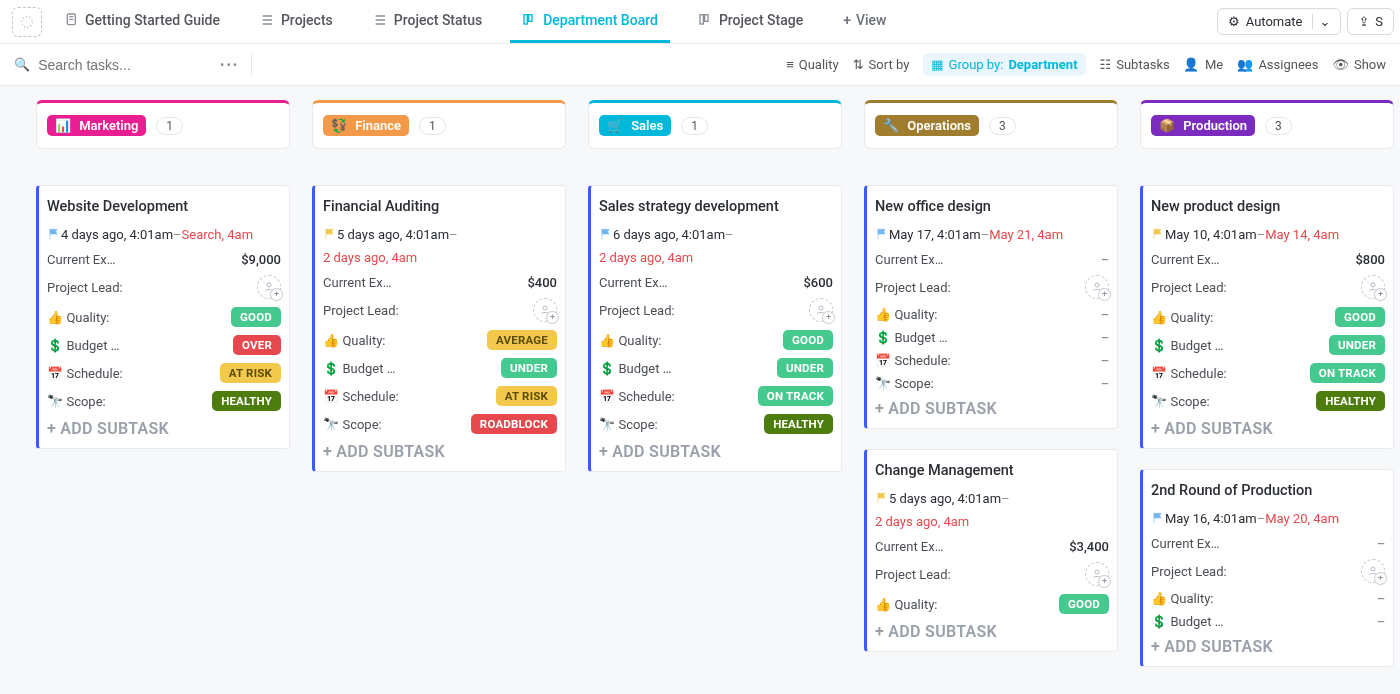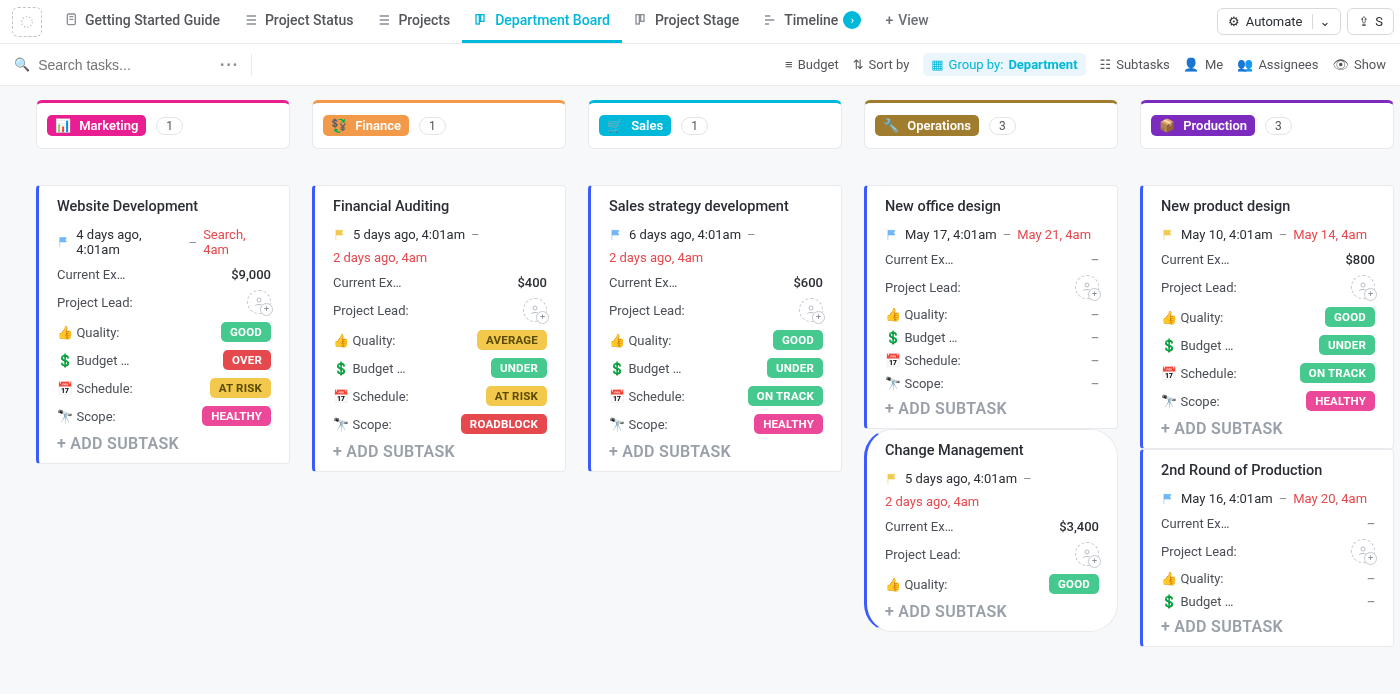--- a/index.html
+++ b/index.html
@@ -33,20 +33,21 @@
     font-size: 19px;
     font-weight: 700;
     margin-right: 18px;
     white-space: nowrap;
   }
   .tabs {
     display: flex;
     align-items: stretch;
     height: 100%;
     overflow: hidden;
+    gap: 16px;
   }
   .tab {
     display: flex;
     align-items: center;
     gap: 5px;
     padding: 0 12px;
     color: #54565c;
     font-size: 14px;
     font-weight: 500;
     border-bottom: 3px solid transparent;
@@ -134,24 +135,25 @@
   .col-count{
     border:1px solid #e1e4e8;border-radius:12px;
     padding:1px 9px;font-size:12px;color:#54565c;background:#fff;
   }
 
   .card{
     background:#fff;
     border:1px solid #e8eaed;
     border-left:3px solid #3b5bfd;
     border-radius:4px;
-    padding:12px 18px 10px;
+    padding:12px 8px 10px;
+    margin-bottom:20px;
   }
   .card-title{font-size:14.5px;font-weight:500;margin-bottom:12px;}
-  .date-row{display:flex;align-items:center;gap:6px;font-size:13px;color:#2a2e34;margin-bottom:10px;}
+  .date-row{display:flex;align-items:flex-start;font-size:13px;color:#2a2e34;margin-bottom:10px;}
   .date-sep{color:#8a8f98;}
   .date-over{color:#e5484d;}
   .flag{width:14px;height:14px;}
   .late-line{color:#e5484d;font-size:13px;margin:-2px 0 10px;}
   .field-row{display:flex;align-items:center;justify-content:space-between;font-size:13px;color:#4b4f56;margin:8px 0;}
   .field-row .label{white-space:nowrap;overflow:hidden;text-overflow:ellipsis;max-width:120px;}
   .field-row .value{font-weight:500;color:#2a2e34;}
   .avatar-slot{
     width:24px;height:24px;border:1px dashed #c5c9d0;border-radius:50%;
     display:inline-flex;align-items:center;justify-content:center;color:#b7bcc5;position:relative;
@@ -160,21 +162,21 @@
   .badge{
     display:inline-block;padding:3px 9px;border-radius:5px;
     font-size:11.5px;font-weight:700;color:#fff;letter-spacing:.2px;
   }
   .b-good{background:#45c98e;}
   .b-average{background:#f2c94c;color:#5a4b00;}
   .b-over{background:#e5484d;}
   .b-under{background:#45c98e;}
   .b-atrisk{background:#f2c94c;color:#5a4b00;}
   .b-ontrack{background:#45c98e;text-align:right;}
-  .b-healthy{background:#ec4899;}
+  .b-healthy{background:#4d7c0f;}
   .b-roadblock{background:#e5484d;}
   .dash{color:#8a8f98;}
   .add-sub{
     color:#9aa0a9;font-size:16px;font-weight:600;letter-spacing:.3px;
     margin-top:6px;cursor:pointer;
   }
   .emoji{margin-right:4px;}
   .mini-next{width:18px;height:18px;border-radius:50%;background:#00b8d9;display:inline-flex;align-items:center;justify-content:center;color:#fff;font-size:11px;}
 </style>
 </head>
@@ -192,48 +194,41 @@
       <svg viewBox="0 0 24 24">
           <rect x="5" y="3" width="12" height="16" rx="2" fill="none" stroke="#8a8f98" stroke-width="2"></rect>
           <path d="M8 7h6M8 11h6" stroke="#8a8f98" stroke-width="2"></path>
         </svg>
       <span>Getting Started Guide</span>
     </div>
     <div class="tab">
       <svg viewBox="0 0 24 24">
           <path d="M4 6h14M4 12h14M4 18h14" stroke="#8a8f98" stroke-width="2"></path>
         </svg>
-      <span>Project Status</span>
+      <span>Projects</span>
     </div>
     <div class="tab">
       <svg viewBox="0 0 24 24">
           <path d="M4 6h14M4 12h14M4 18h14" stroke="#8a8f98" stroke-width="2"></path>
         </svg>
-      <span>Projects</span>
+      <span>Project Status</span>
     </div>
     <div class="tab active">
       <svg viewBox="0 0 24 24">
           <rect x="3" y="4" width="5" height="14" fill="none" stroke="#00b8d9" stroke-width="2"></rect>
           <rect x="10" y="4" width="5" height="10" fill="none" stroke="#00b8d9" stroke-width="2"></rect>
         </svg>
       <span>Department Board</span>
     </div>
     <div class="tab">
       <svg viewBox="0 0 24 24">
           <rect x="3" y="4" width="5" height="14" fill="none" stroke="#8a8f98" stroke-width="2"></rect>
           <rect x="10" y="4" width="5" height="10" fill="none" stroke="#8a8f98" stroke-width="2"></rect>
         </svg>
       <span>Project Stage</span>
-    </div>
-    <div class="tab">
-      <svg viewBox="0 0 24 24">
-          <path d="M3 6h8M3 12h14M3 18h6" stroke="#8a8f98" stroke-width="2"></path>
-        </svg>
-      <span>Timeline</span>
-      <span class="mini-next">›</span>
     </div>
     <div class="tab tab-add">
       <span>+</span>
       <span>View</span>
     </div>
   </div>
 
   <div class="hdr-right">
     <div class="btn-outline">
       <span>⚙</span>
@@ -251,21 +246,21 @@
   <div class="search">
     <span>🔍</span>
     <input placeholder="Search tasks..." style="">
   </div>
   <span class="dots">•••</span>
   <span class="tool-sep"></span>
 
   <div class="toolbar-right">
     <div class="tool-chip">
       <span>≡</span>
-      <span>Budget</span>
+      <span>Quality</span>
     </div>
     <div class="tool-chip">
       <span>⇅</span>
       <span>Sort by</span>
     </div>
     <div class="tool-chip active">
       <span>▦</span>
       <span>Group by:</span>
       <span class="chip-value">Department</span>
     </div>
@@ -481,21 +476,21 @@
         <div class="field-row">
           <span class="label">📅 Schedule:</span>
           <span class="value"><span class="dash">–</span></span>
         </div>
         <div class="field-row">
           <span class="label">🔭 Scope:</span>
           <span class="value"><span class="dash">–</span></span>
         </div>
         <div class="add-sub">+ ADD SUBTASK</div>
       </div>
-      <div class="card" style="border-left-color: rgb(59, 91, 253); border-radius: 28px;">
+      <div class="card" style="border-left-color: rgb(59, 91, 253);">
         <div class="card-title">Change Management</div>
         <div class="date-row">
           <svg class="flag" viewBox="0 0 24 24">
             <path d="M5 3v18M5 4h12l-2 4 2 4H5" fill="#f2c94c" stroke="#f2c94c"></path>
           </svg>
           <span>5 days ago, 4:01am</span>
           <span class="date-sep">–</span>
         </div>
         <div class="late-line">2 days ago, 4am</div>
         <div class="field-row">

